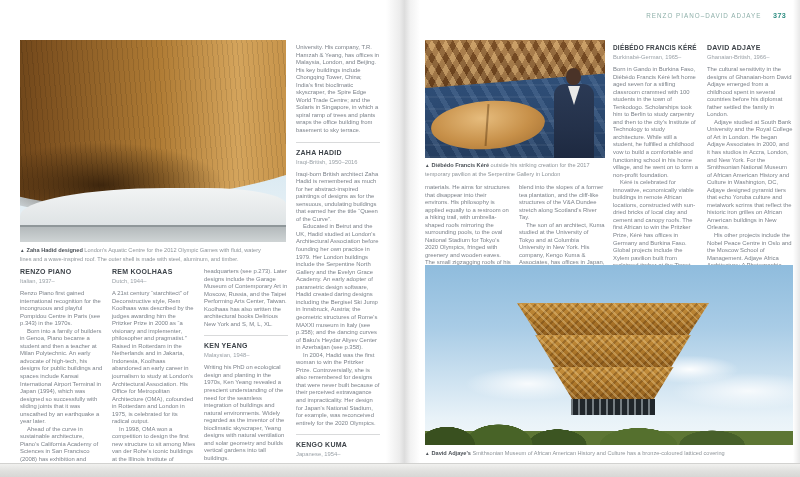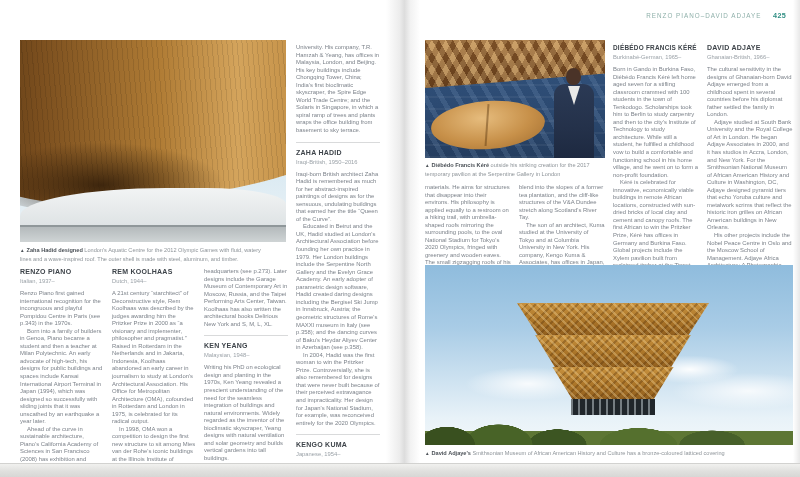--- a/index.html
+++ b/index.html
@@ -97,21 +97,21 @@
   .sm-road{position:absolute;right:0;bottom:0;width:34%;height:12px;
     background:linear-gradient(180deg,#b9b3a8,#cec8bd);}
 </style>
 </head>
 <body>
 
 <div class="book">
 
   <div class="folio">
     <span>RENZO PIANO–DAVID ADJAYE</span>
-    <span class="num">425</span>
+    <span class="num">373</span>
   </div>
 
   <div class="photo-aquatics">
     <div class="aq-roof"></div>
     <div class="aq-shadow"></div>
     <div class="aq-base"></div>
     <div class="aq-ground"></div>
   </div>
 
   <div class="cap" style="left:20px;top:246px;width:252px;">

